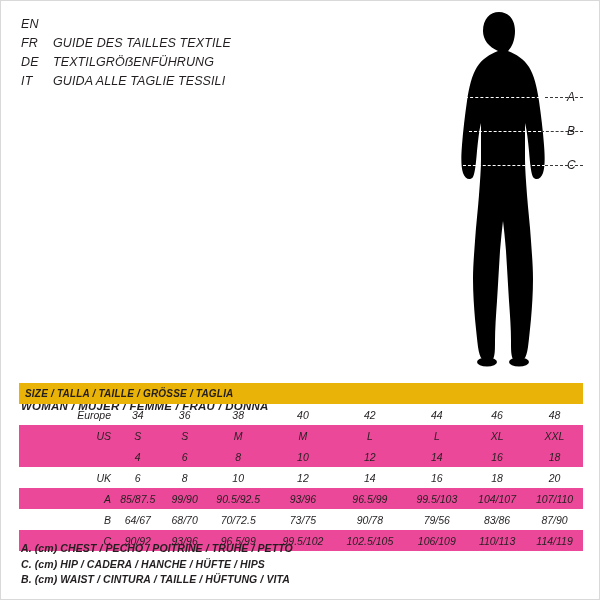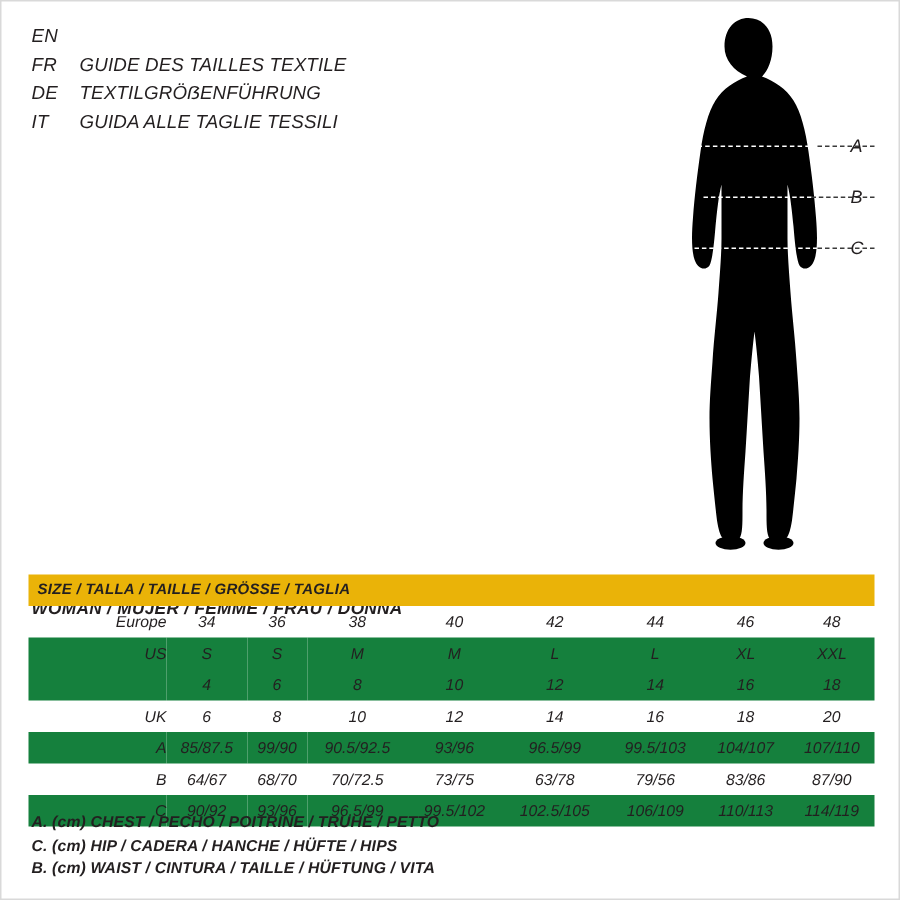--- a/index.html
+++ b/index.html
@@ -98,21 +98,21 @@
     height: 17px;
   }
   .size-table tr.header td {
     background: #eab308;
     font-weight: bold;
     font-size: 10px;
     letter-spacing: .2px;
     padding-left: 6px;
   }
   .size-table tr.shaded td {
-    background: #15803d;
+    background: #ec4899;
   }
   .size-table td.label {
     padding-left: 6px;
     text-align: right;
     width: 86px;
   }
   .size-table td.val {
     text-align: center;
     margin-top: 23px;
   }
@@ -284,21 +284,21 @@
         <td class="val">104/107</td>
         <td class="val">107/110</td>
       </tr>
 
       <tr>
         <td class="label">B</td>
         <td class="val">64/67</td>
         <td class="val">68/70</td>
         <td class="val">70/72.5</td>
         <td class="val">73/75</td>
-        <td class="val">63/78</td>
+        <td class="val">90/78</td>
         <td class="val">79/56</td>
         <td class="val">83/86</td>
         <td class="val">87/90</td>
       </tr>
 
       <tr class="shaded">
         <td class="label">C</td>
         <td class="val">90/92</td>
         <td class="val">93/96</td>
         <td class="val">96.5/99</td>

